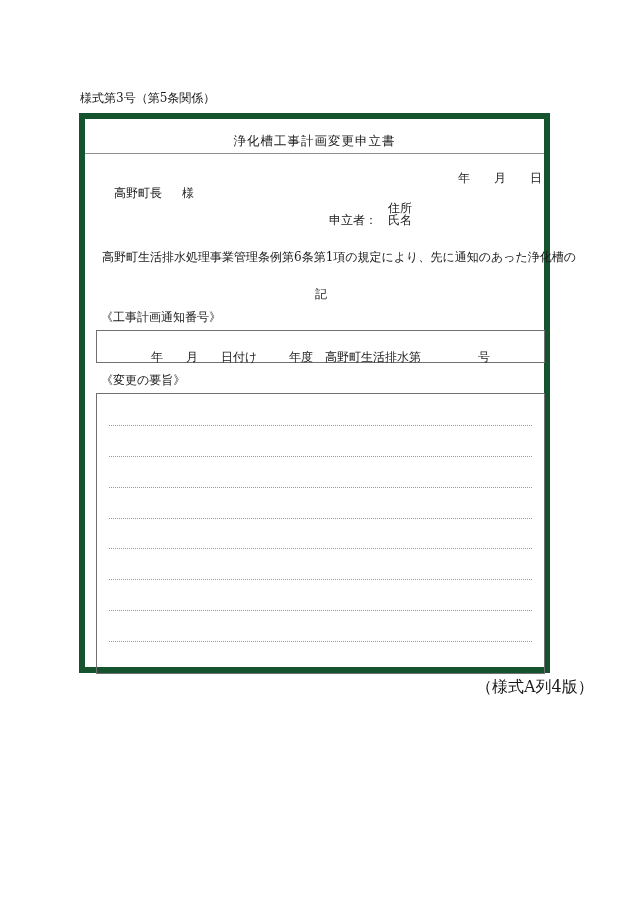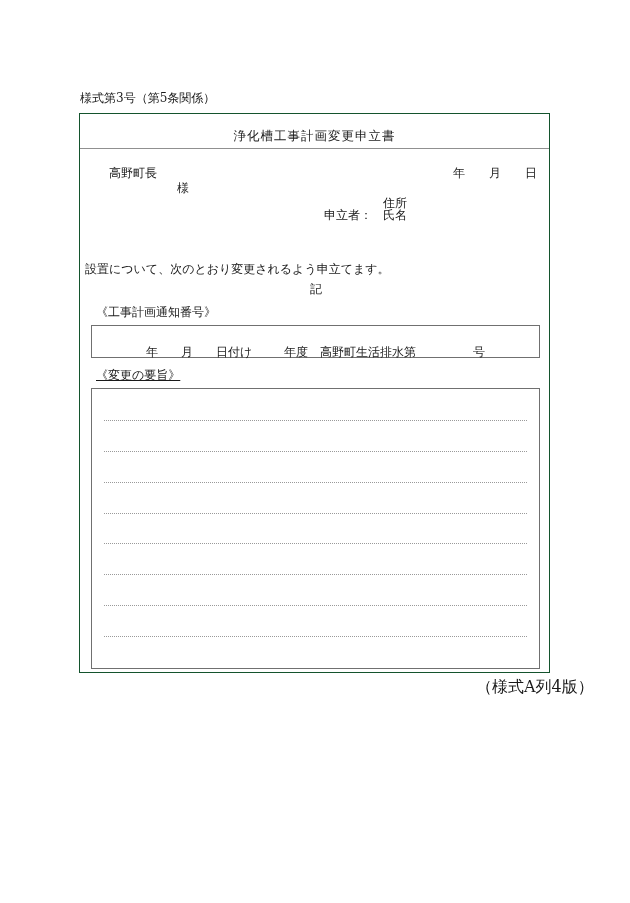--- a/index.html
+++ b/index.html
@@ -16,21 +16,21 @@
     overflow: hidden;
   }
   .abs { position: absolute; white-space: nowrap; margin-top: 10px; }
   .txt { font-size: 12px; line-height: 14px; }
 
   #form-number { left: 80px; top: 80px; font-size: 12px; }
 
   #outer-box {
     left: 79px; top: 103px;
     width: 471px; height: 560px;
-    border: 1px solid #14532d;
+    border: 6px solid #14532d;
     box-sizing: border-box;
   }
   #title-row {
     left: 0; top: 0; width: 100%; height: 25px;
     border-bottom: 1px solid #909090;
     box-sizing: border-box;
     display: flex; align-items: center; justify-content: center;
   }
   #title-text { font-size: 12.5px; letter-spacing: 1px; }
 
@@ -61,42 +61,42 @@
 
 <div id="outer-box" class="abs">
   <div id="title-row" class="abs">
     <span id="title-text">浄化槽工事計画変更申立書</span>
   </div>
 
   <span class="abs txt" style="left:373px; top:42px;">年</span>
   <span class="abs txt" style="left:409px; top:42px;">月</span>
   <span class="abs txt" style="left:445px; top:42px;">日</span>
 
-  <span class="abs txt" style="left:29px; top:42px;">高野町長</span>
+  <span class="abs txt" style="left:29px; top:57px;">高野町長</span>
   <span class="abs txt" style="left:97px; top:57px;">様</span>
 
   <span class="abs txt" style="left:244px; top:84px;text-align:center;">申立者：</span>
   <span class="abs txt" style="left:303px; top:72px;">住所</span>
   <span class="abs txt" style="left:303px; top:84px;">氏名</span>
 
-  <span class="abs txt" style="left:5px; top:138px;">設置について、次のとおり変更されるよう申立てます。</span>
+  <span class="abs txt" style="left:17px; top:121px;">高野町生活排水処理事業管理条例第6条第1項の規定により、先に通知のあった浄化槽の</span>
 
   <span class="abs txt" style="left:230px; top:158px;">記</span>
 
   <span class="abs txt" style="left:16px; top:181px;">《工事計画通知番号》</span>
   <div id="notice-box" class="abs">
     <span class="abs txt" style="left:54px; top:9px;">年</span>
     <span class="abs txt" style="left:89px; top:9px;">月</span>
     <span class="abs txt" style="left:124px; top:9px;">日付け</span>
     <span class="abs txt" style="left:192px; top:9px;">年度</span>
     <span class="abs txt" style="left:228px; top:9px;">高野町生活排水第</span>
     <span class="abs txt" style="left:381px; top:9px;">号</span>
   </div>
 
-  <span class="abs txt" style="left:16px; top:244px;text-decoration:underline;">《変更の要旨》</span>
+  <span class="abs txt" style="left:16px; top:244px;">《変更の要旨》</span>
   <div id="summary-box" class="abs">
     <div class="rule-line" style="top:31px;"></div>
     <div class="rule-line" style="top:62px;"></div>
     <div class="rule-line" style="top:93px;"></div>
     <div class="rule-line" style="top:124px;"></div>
     <div class="rule-line" style="top:154px;"></div>
     <div class="rule-line" style="top:185px;"></div>
     <div class="rule-line" style="top:216px;"></div>
     <div class="rule-line" style="top:247px;"></div>
   </div>

